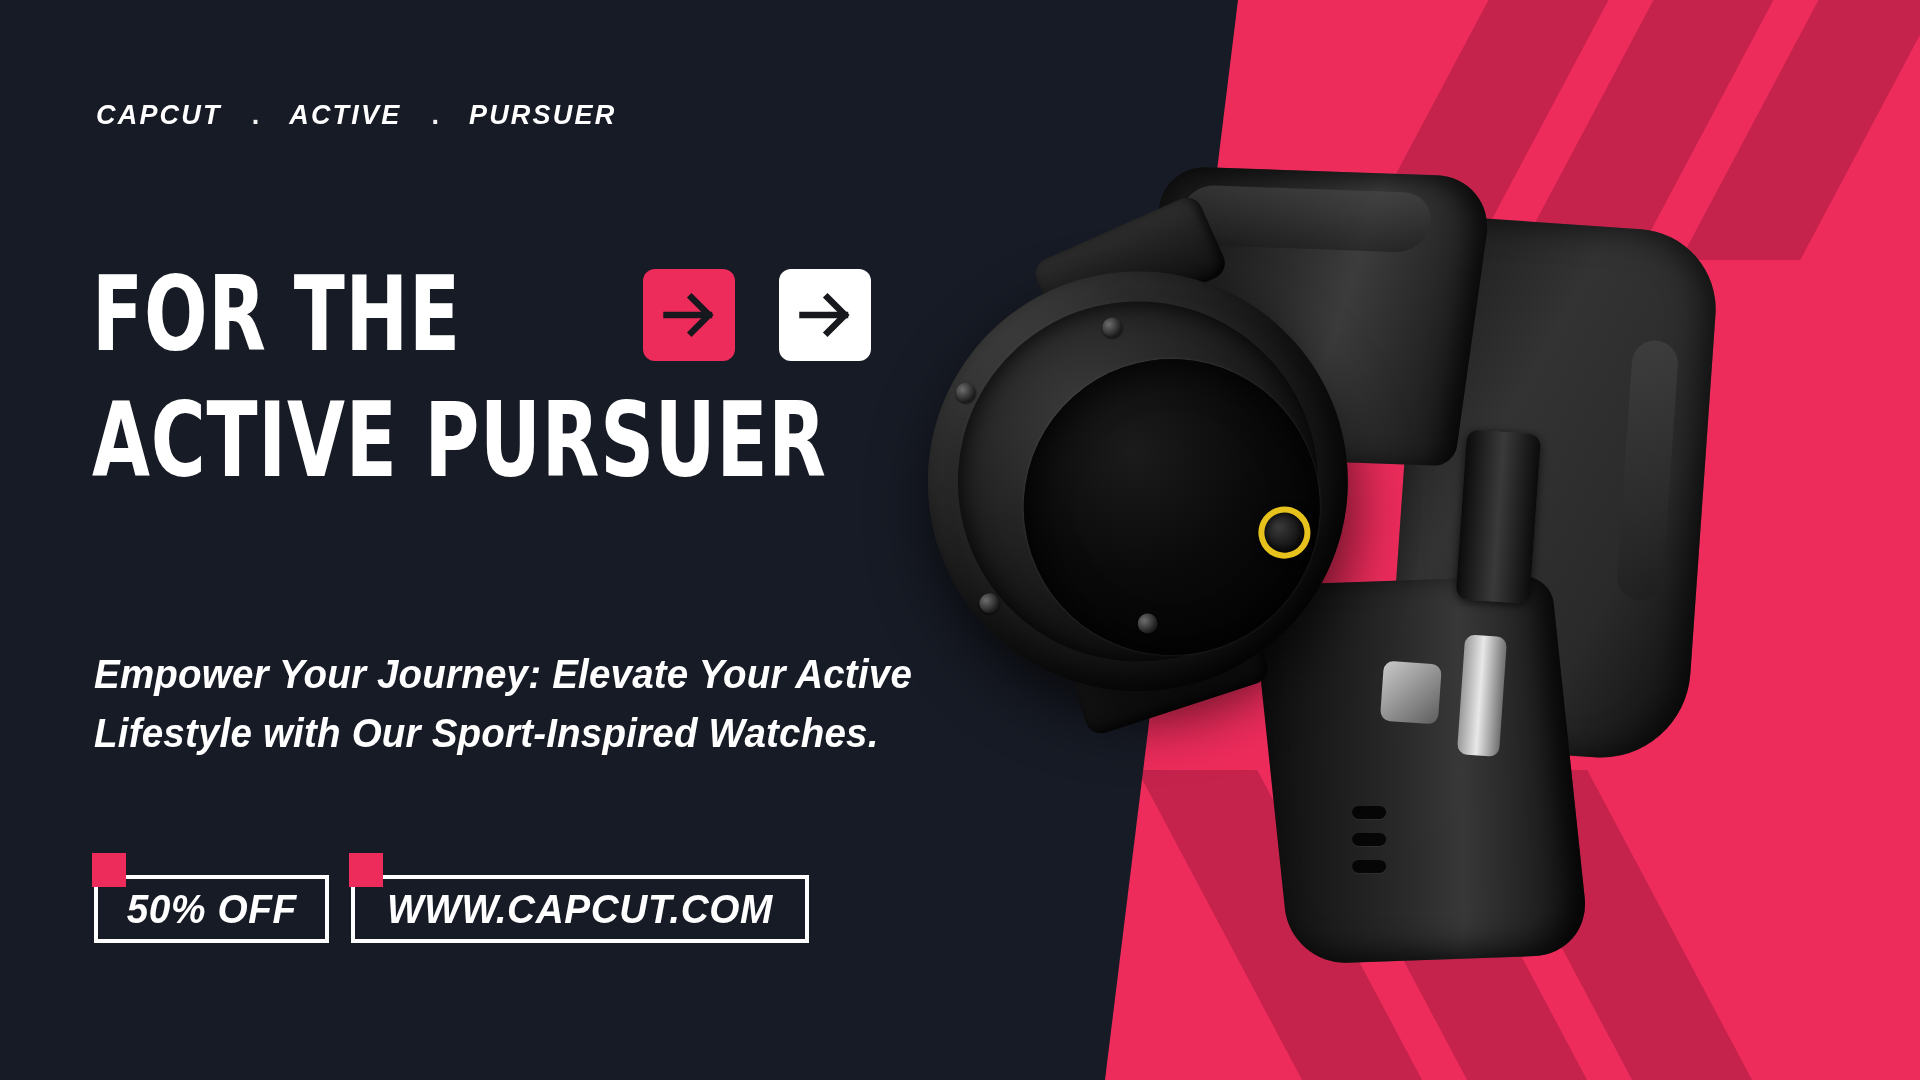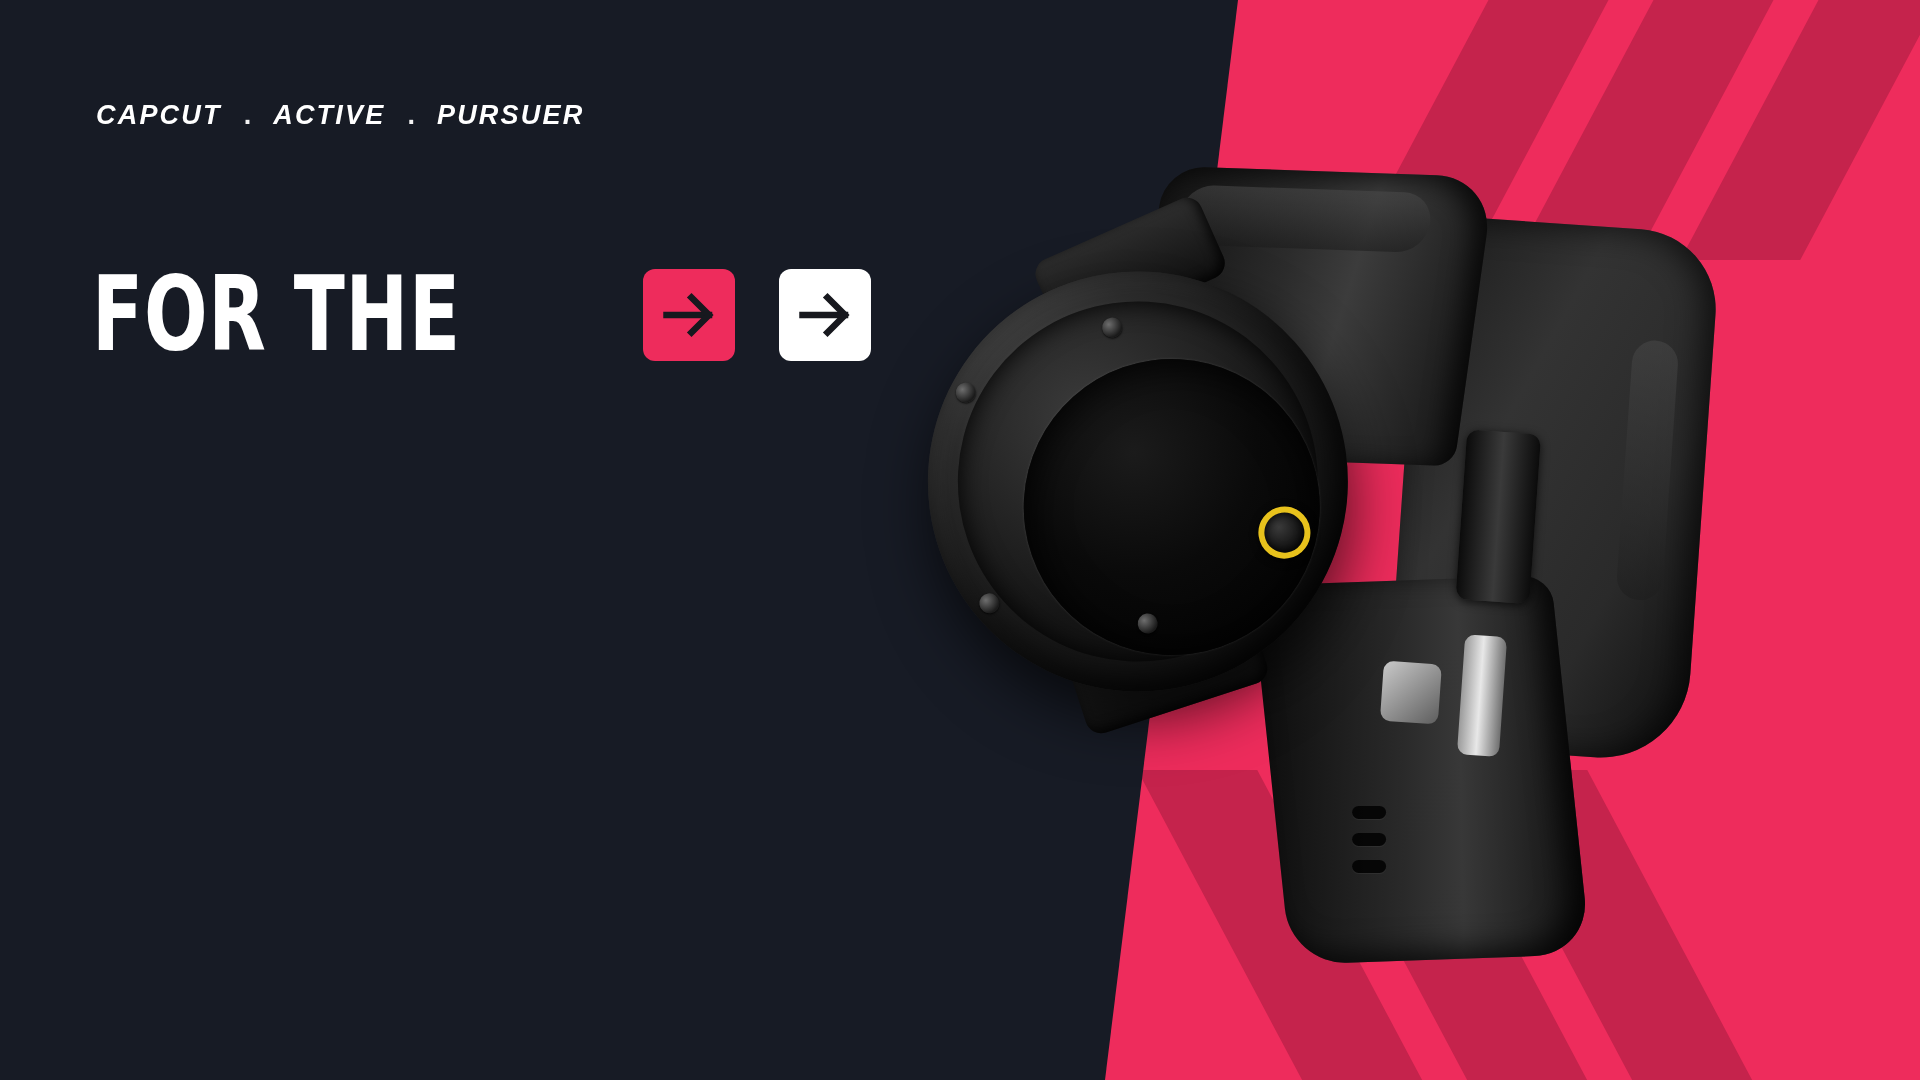--- a/index.html
+++ b/index.html
@@ -202,21 +202,21 @@
     background:linear-gradient(180deg,#2e2e2e,#101010);
     border-radius:16px;
     box-shadow:inset -4px -4px 12px rgba(0,0,0,.8);
   }
   .lug-top { left:72px;  top:40px;  width:180px; height:86px; transform:rotate(-16deg); }
   .lug-bot { left:48px;  top:430px; width:190px; height:96px; transform:rotate(-10deg); }
 
   
   .nav {
     position:absolute; left:96px; top:100px;
-    display:flex; align-items:center; gap:0px;
+    display:flex; align-items:center; gap:8px;
     z-index:10;
   }
   .nav-item {
     color:#FFFFFF;
     font-size:27px;
     font-weight:700;
     font-style:italic;
     letter-spacing:2.2px;
     font-family:"Liberation Sans", sans-serif;
     cursor:pointer;
@@ -373,17 +373,38 @@
           </svg>
         </div>
         <div class="arrow-btn white">
           <svg viewBox="0 0 24 24" fill="none" stroke="#17181E" stroke-width="2.6" stroke-linecap="square" stroke-linejoin="miter">
             <line x1="3" y1="12" x2="20" y2="12"></line>
             <polyline points="13,5 20,12 13,19"></polyline>
           </svg>
         </div>
       </div>
     </div>
+    <div class="hl-row hl-row-2">
+      <div class="hl-text">ACTIVE PURSUER</div>
+    </div>
   </div>
 
-
+  <div class="body-copy">
+    <span>Empower Your Journey: Elevate Your Active</span>
+    <span>Lifestyle with Our Sport-Inspired Watches.</span>
+  </div>
+
+  <div class="cta-row">
+    <div class="badge">
+      <div class="badge-corner"></div>
+      <div class="badge-box">
+        <span>50% OFF</span>
+      </div>
+    </div>
+    <div class="badge">
+      <div class="badge-corner"></div>
+      <div class="badge-box">
+        <span>WWW.CAPCUT.COM</span>
+      </div>
+    </div>
+  </div>
 
 </div>
 
 </body></html>

